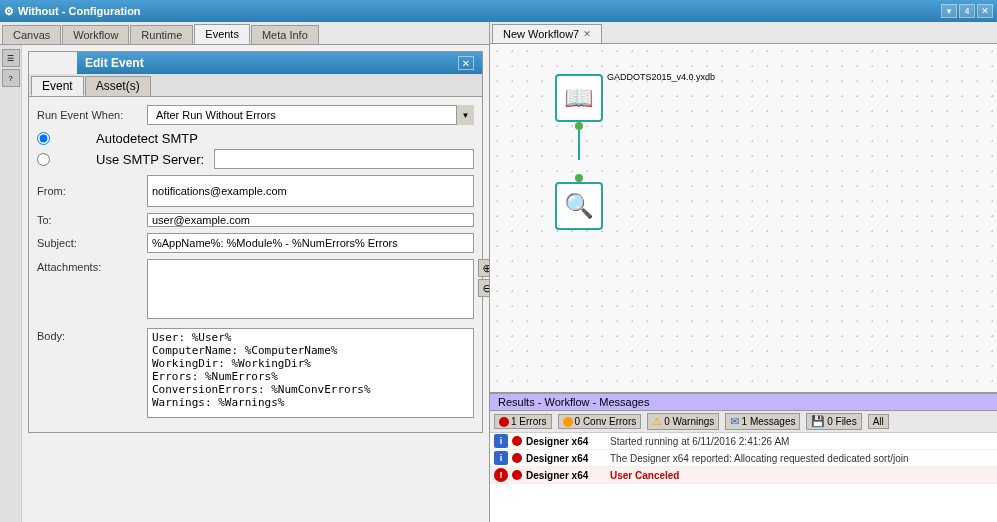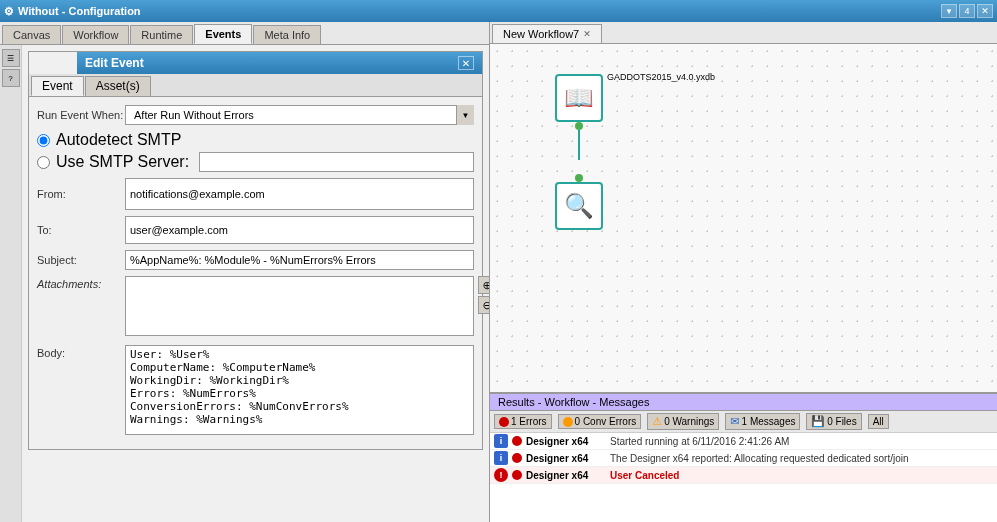--- a/index.html
+++ b/index.html
@@ -13,44 +13,44 @@
 
     
     .main-container { display: flex; flex: 1; overflow: hidden; }
 
     
     .left-panel { width: 490px; background: #f0f0f0; display: flex; flex-direction: column; border-right: 1px solid #999; }
 
     
     .tab-bar { background: #e8e8e8; border-bottom: 1px solid #999; display: flex; align-items: center; padding: 2px 2px 0 2px; gap: 1px; }
     .tab { padding: 3px 10px; background: #d4d0c8; border: 1px solid #999; border-bottom: none; font-size: 11px; cursor: pointer; color: #333; }
-    .tab.active { background: #f0f0f0; border-bottom: 1px solid #f0f0f0; color: #000; font-weight: bold; }
+    .tab.active { background: #f0f0f0; border-bottom: 1px solid #f0f0f0; color: #000; font-weight: normal; }
     .left-sidebar { width: 22px; background: #e0e0e0; border-right: 1px solid #ccc; display: flex; flex-direction: column; align-items: center; padding-top: 4px; gap: 2px; }
     .sidebar-icon { width: 18px; height: 18px; background: #c8c8c8; border: 1px solid #999; display: flex; align-items: center; justify-content: center; font-size: 8px; cursor: pointer; }
     .panel-content { display: flex; flex: 1; overflow: hidden; }
     .panel-body { flex: 1; padding: 0; overflow: hidden; }
 
     
     .edit-event-panel { background: #f0f0f0; border: 1px solid #999; margin: 6px; flex: 1; }
     .edit-event-header { background: linear-gradient(to bottom, #4a9fd4, #2d7db3); color: white; padding: 4px 8px; display: flex; justify-content: space-between; align-items: center; font-size: 12px; font-weight: bold; margin-left: 48px; }
     .edit-event-close { background: none; border: 1px solid rgba(255,255,255,0.5); color: white; width: 16px; height: 14px; font-size: 10px; cursor: pointer; display: flex; align-items: center; justify-content: center; }
     .edit-event-tabs { background: #e0e0e0; border-bottom: 1px solid #999; display: flex; padding: 2px 2px 0; gap: 1px; }
     .edit-event-tab { padding: 2px 10px; background: #d4d0c8; border: 1px solid #999; border-bottom: none; font-size: 12px; cursor: pointer; }
     .edit-event-tab.active { background: #f0f0f0; border-bottom: 1px solid #f0f0f0; }
     .form-area { padding: 8px; }
     .form-row { display: flex; align-items: center; margin-bottom: 6px; }
-    .form-label { width: 88px; font-size: 11px; color: #333; flex-shrink: 0; }
+    .form-label { width: 110px; font-size: 11px; color: #333; flex-shrink: 0; }
     .form-control { flex: 1; height: 20px; border: 1px solid #999; background: white; padding: 1px 4px; font-size: 11px; }
     .select-wrapper { flex: 1; position: relative; display: flex; align-items: center; }
     .select-wrapper select { width: 100%; height: 20px; border: 1px solid #999; background: white; padding: 0 20px 0 4px; font-size: 11px; }
     .select-arrow { position: absolute; right: 0; top: 0; width: 18px; height: 20px; background: #d4d0c8; border-left: 1px solid #999; display: flex; align-items: center; justify-content: center; font-size: 8px; pointer-events: none; }
     .radio-group { display: flex; flex-direction: column; margin-bottom: 6px; gap: 3px; }
     .radio-row { display: flex; align-items: center; gap: 6px; }
     .radio-input { margin: 0; }
-    .radio-label { font-size: 16px; }
+    .radio-label { font-size: 13px; margin-left: 40px; }
     .smtp-input { flex: 1; height: 20px; border: 1px solid #999; background: white; padding: 1px 4px; font-size: 11px; margin-left: 4px; }
     .form-textarea { width: 100%; height: 60px; border: 1px solid #999; background: white; padding: 2px 4px; font-size: 11px; resize: none; }
     .icon-btn { width: 18px; height: 18px; background: #d4d0c8; border: 1px solid #999; display: flex; align-items: center; justify-content: center; font-size: 10px; cursor: pointer; }
     .body-textarea { width: 100%; height: 90px; border: 1px solid #999; background: white; padding: 2px 4px; font-size: 11px; resize: none; font-family: monospace; }
     .body-row { display: flex; align-items: flex-start; margin-bottom: 6px; }
     .attachment-row { display: flex; align-items: flex-start; margin-bottom: 6px; }
 
     
     .right-panel { flex: 1; display: flex; flex-direction: column; background: #f8f8f8; }
     .workflow-tab-bar { background: #e8e8e8; border-bottom: 1px solid #999; display: flex; align-items: center; padding: 2px 2px 0 2px; }
@@ -139,30 +139,30 @@
               </div>
             </div>
 
             <div class="form-row">
               <div class="form-label">From:</div>
               <input type="text" class="form-control" value="notifications@example.com" style="flex: 1 1 0%; height: 20px; border: 1px solid rgb(153, 153, 153); background: white; font-size: 11px; padding: 15px 4px;">
             </div>
 
             <div class="form-row">
               <div class="form-label">To:</div>
-              <input type="text" class="form-control" value="user@example.com" style="flex: 1 1 0%; height: 28px; border: 1px solid rgb(153, 153, 153); background: white; font-size: 11px; padding: 1px 4px;">
+              <input type="text" class="form-control" value="user@example.com" style="flex: 1 1 0%; height: 14px; border: 1px solid rgb(153, 153, 153); background: white; font-size: 11px; padding: 1px 4px;">
             </div>
 
             <div class="form-row">
               <div class="form-label">Subject:</div>
               <input type="text" class="form-control" style="flex: 1 1 0%; height: 20px; border: 1px solid rgb(153, 153, 153); background: white; font-size: 11px; padding: 1px 4px;" value="%AppName%: %Module% - %NumErrors% Errors">
             </div>
 
             <div class="attachment-row">
-              <div class="form-label" style="padding-top:2px;font-style:italic;">Attachments:</div>
+              <div class="form-label" style="padding-top:2px;">Attachments:</div>
               <div style="position:relative;flex:1;">
                 <textarea class="form-textarea" style="width: 100%; height: 60px; border: 1px solid rgb(153, 153, 153); background: white; font-size: 11px; resize: none; padding: 2px 4px;"></textarea>
                 <div style="position:absolute;right:-22px;top:0;display:flex;flex-direction:column;gap:2px;">
                   <button class="icon-btn" style="width:18px;height:18px;background:#d4d0c8;border:1px solid #999;cursor:pointer;font-size:11px;">⊕</button>
                   <button class="icon-btn" style="width:18px;height:18px;background:#d4d0c8;border:1px solid #999;cursor:pointer;font-size:11px;">⊖</button>
                 </div>
               </div>
             </div>
 
             <div class="body-row">

